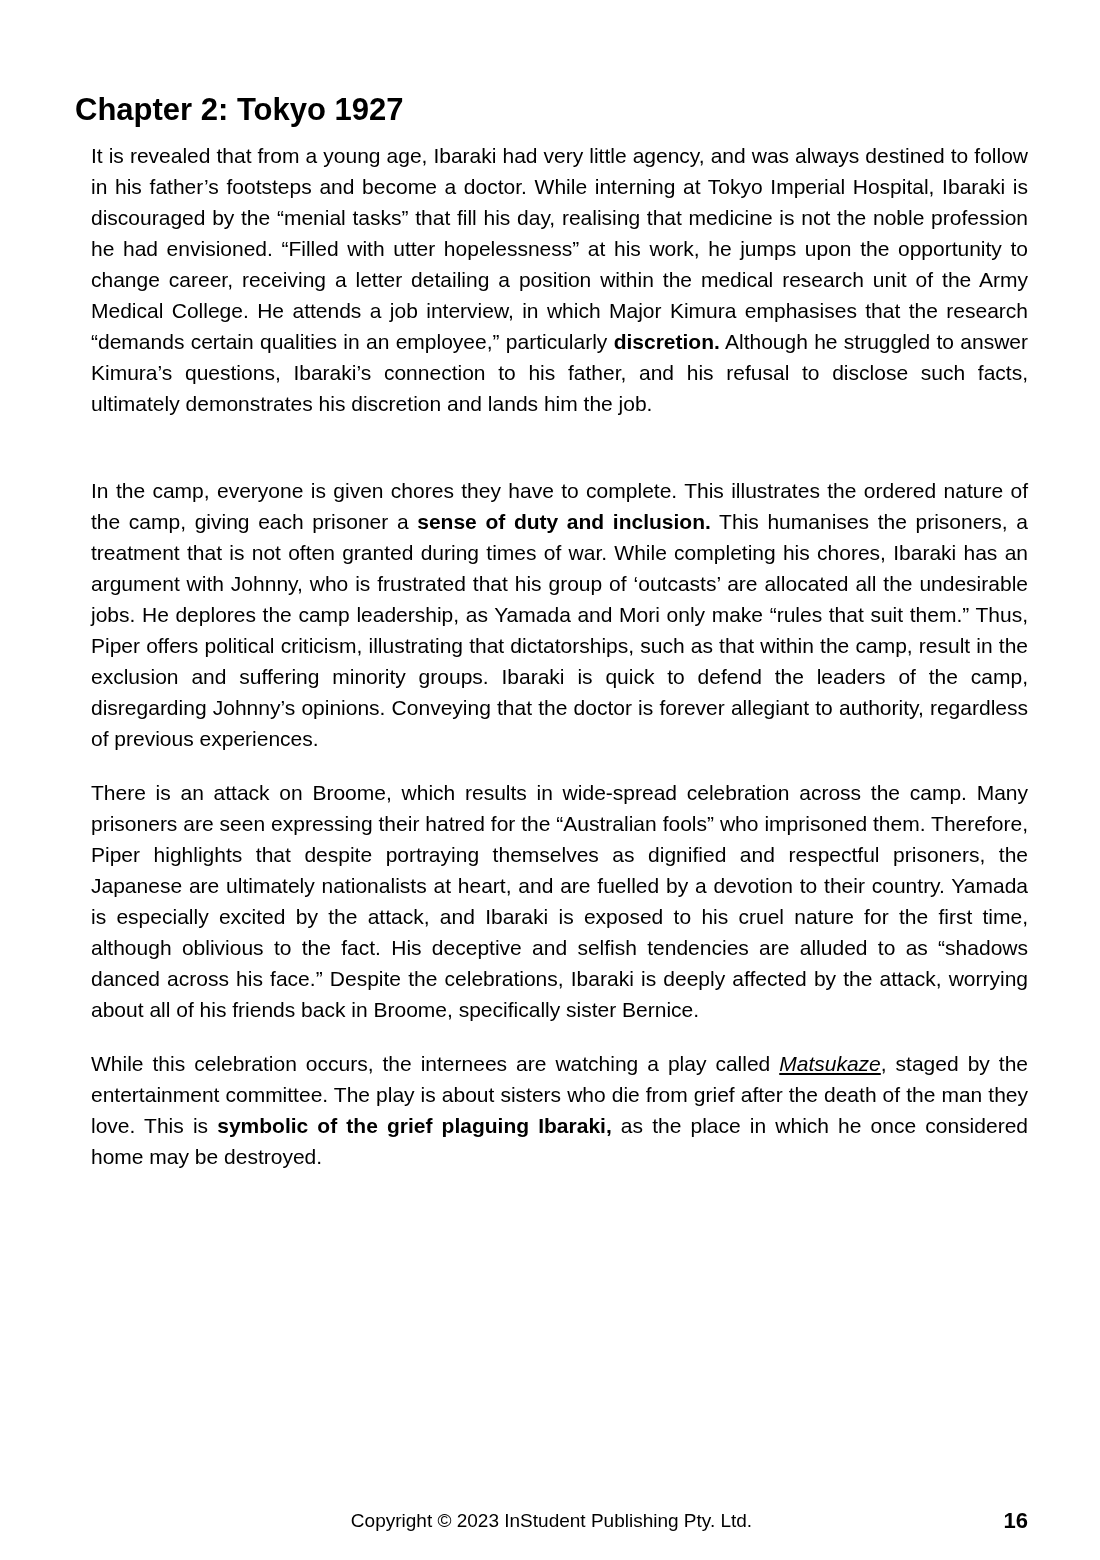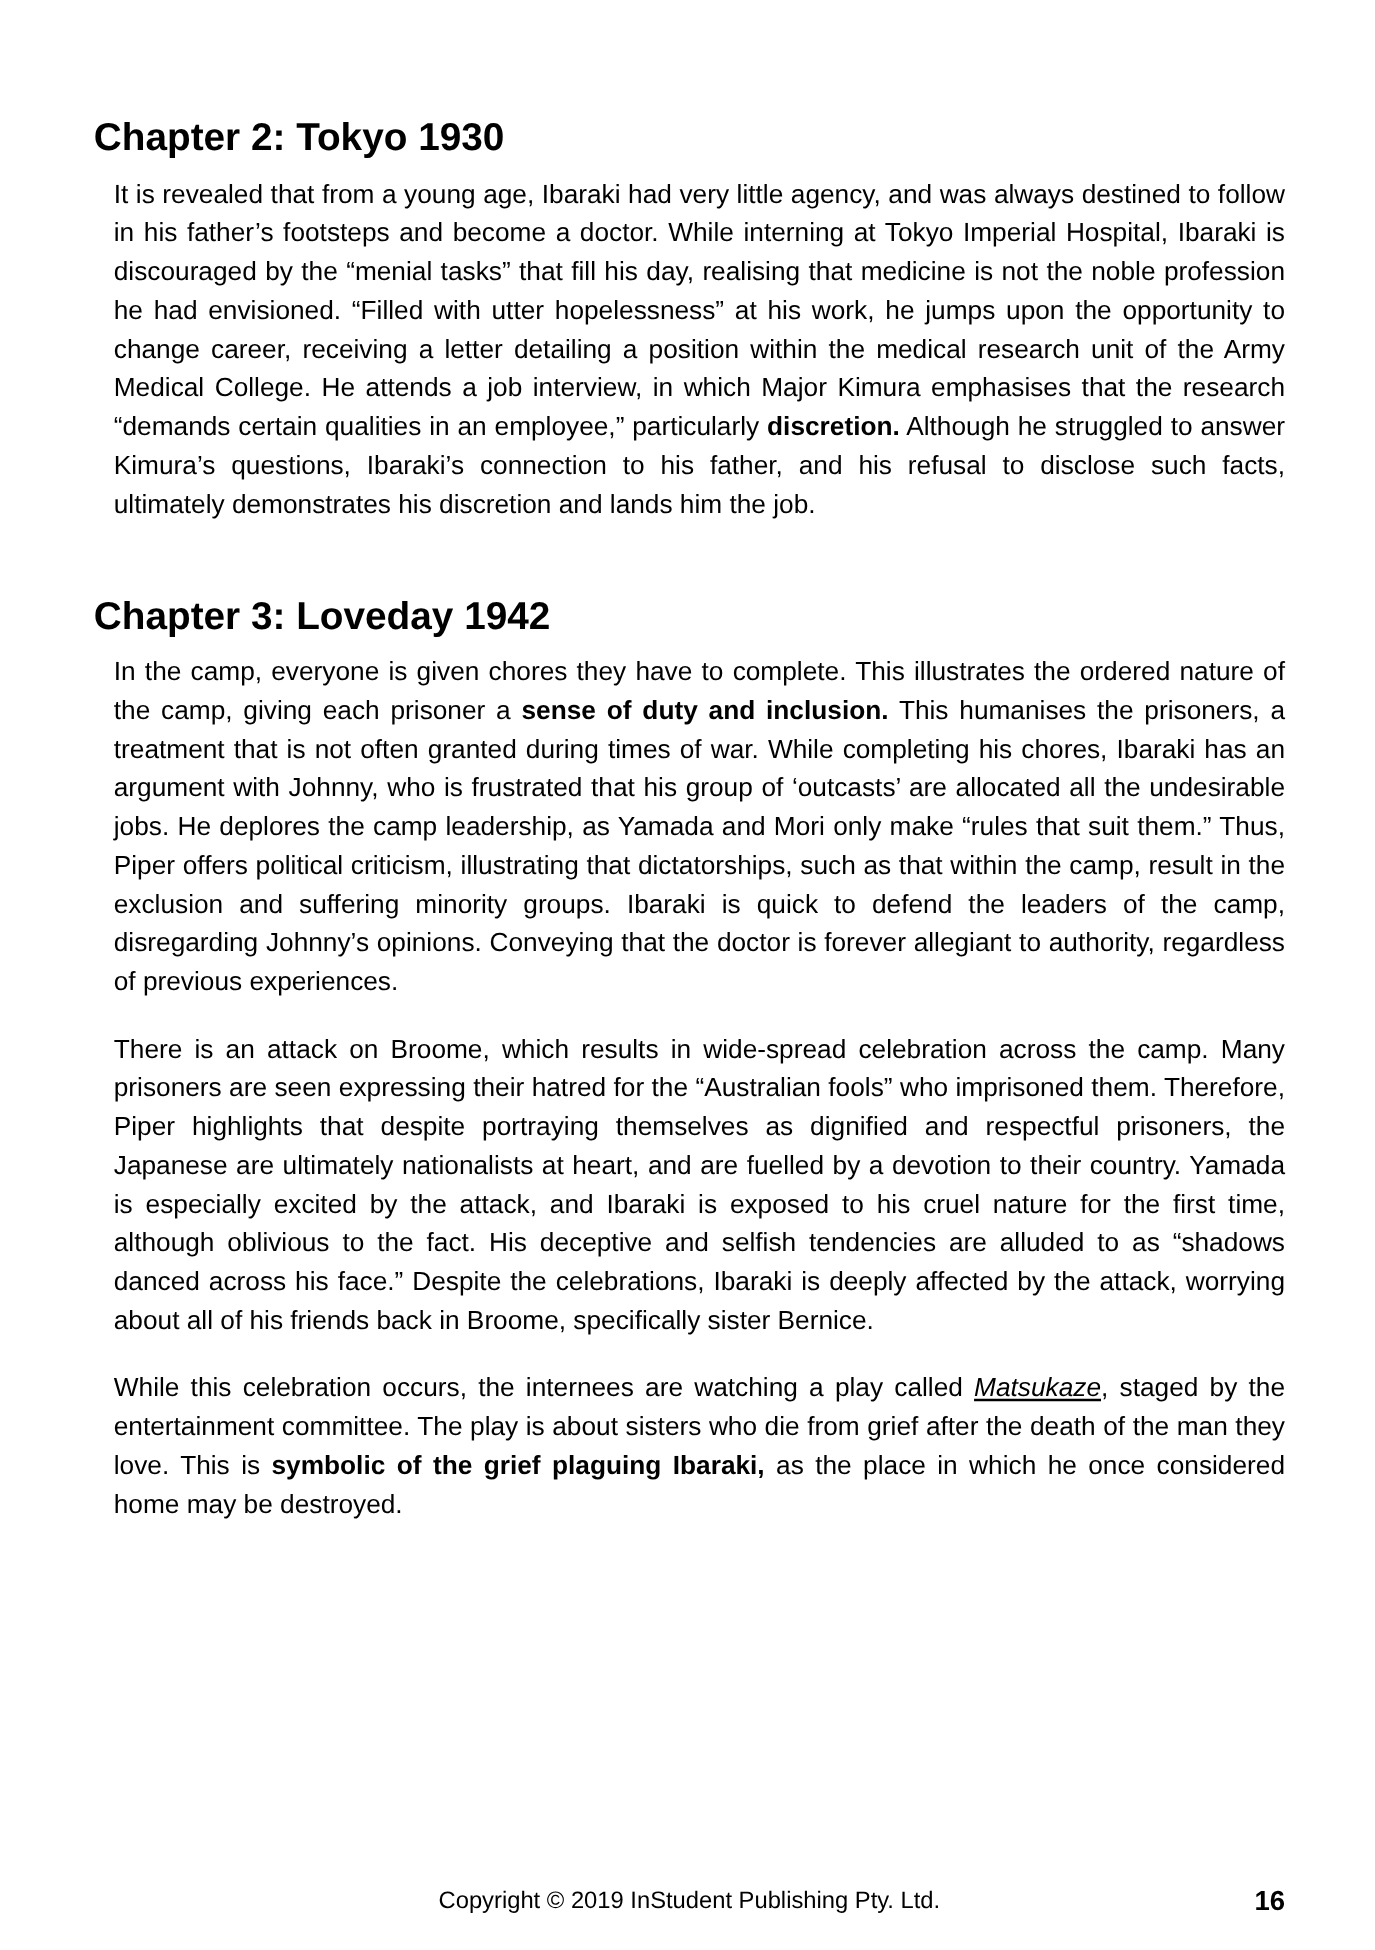--- a/index.html
+++ b/index.html
@@ -65,30 +65,29 @@
     font-weight: bold;
   }
 </style>
 </head>
 <body>
 
 <div class="page">
   <div class="content">
 
     <section class="section">
-      <h1 class="section-heading">Chapter 2: Tokyo 1930</h1>
+      <h1 class="section-heading">Chapter 2: Tokyo 1927</h1>
       <p class="body-para"><span>It is revealed that from a young age, Ibaraki had very little agency, and was always destined to follow in his father’s footsteps and become a doctor. While interning at Tokyo Imperial Hospital, Ibaraki is discouraged by the “menial tasks” that fill his day, realising that medicine is not the noble profession he had envisioned. “Filled with utter hopelessness” at his work, he jumps upon the opportunity to change career, receiving a letter detailing a position within the medical research unit of the Army Medical College. He attends a job interview, in which Major Kimura emphasises that the research “demands certain qualities in an employee,” particularly </span><span class="run-bold">discretion.</span><span> Although he struggled to answer Kimura’s questions, Ibaraki’s connection to his father, and his refusal to disclose such facts, ultimately demonstrates his discretion and lands him the job.</span></p>
     </section>
 
     <section class="section section-chapter-3">
-      <h1 class="section-heading">Chapter 3: Loveday 1942</h1>
       <p class="body-para"><span>In the camp, everyone is given chores they have to complete. This illustrates the ordered nature of the camp, giving each prisoner a </span><span class="run-bold">sense of duty and inclusion.</span><span> This humanises the prisoners, a treatment that is not often granted during times of war. While completing his chores, Ibaraki has an argument with Johnny, who is frustrated that his group of ‘outcasts’ are allocated all the undesirable jobs. He deplores the camp leadership, as Yamada and Mori only make “rules that suit them.” Thus, Piper offers political criticism, illustrating that dictatorships, such as that within the camp, result in the exclusion and suffering minority groups. Ibaraki is quick to defend the leaders of the camp, disregarding Johnny’s opinions. Conveying that the doctor is forever allegiant to authority, regardless of previous experiences.</span></p>
       <p class="body-para"><span>There is an attack on Broome, which results in wide-spread celebration across the camp. Many prisoners are seen expressing their hatred for the “Australian fools” who imprisoned them. Therefore, Piper highlights that despite portraying themselves as dignified and respectful prisoners, the Japanese are ultimately nationalists at heart, and are fuelled by a devotion to their country. Yamada is especially excited by the attack, and Ibaraki is exposed to his cruel nature for the first time, although oblivious to the fact. His deceptive and selfish tendencies are alluded to as “shadows danced across his face.” Despite the celebrations, Ibaraki is deeply affected by the attack, worrying about all of his friends back in Broome, specifically sister Bernice.</span></p>
       <p class="body-para"><span>While this celebration occurs, the internees are watching a play called </span><span class="run-italic">Matsukaze</span><span>, staged by the entertainment committee. The play is about sisters who die from grief after the death of the man they love. This is </span><span class="run-bold">symbolic of the grief plaguing Ibaraki,</span><span> as the place in which he once considered home may be destroyed.</span></p>
     </section>
 
   </div>
 
   <div class="footer">
-    <div class="footer-copyright">Copyright © 2019 InStudent Publishing Pty. Ltd.</div>
+    <div class="footer-copyright">Copyright © 2023 InStudent Publishing Pty. Ltd.</div>
     <div class="footer-page-number">16</div>
   </div>
 </div>
 
 </body></html>

